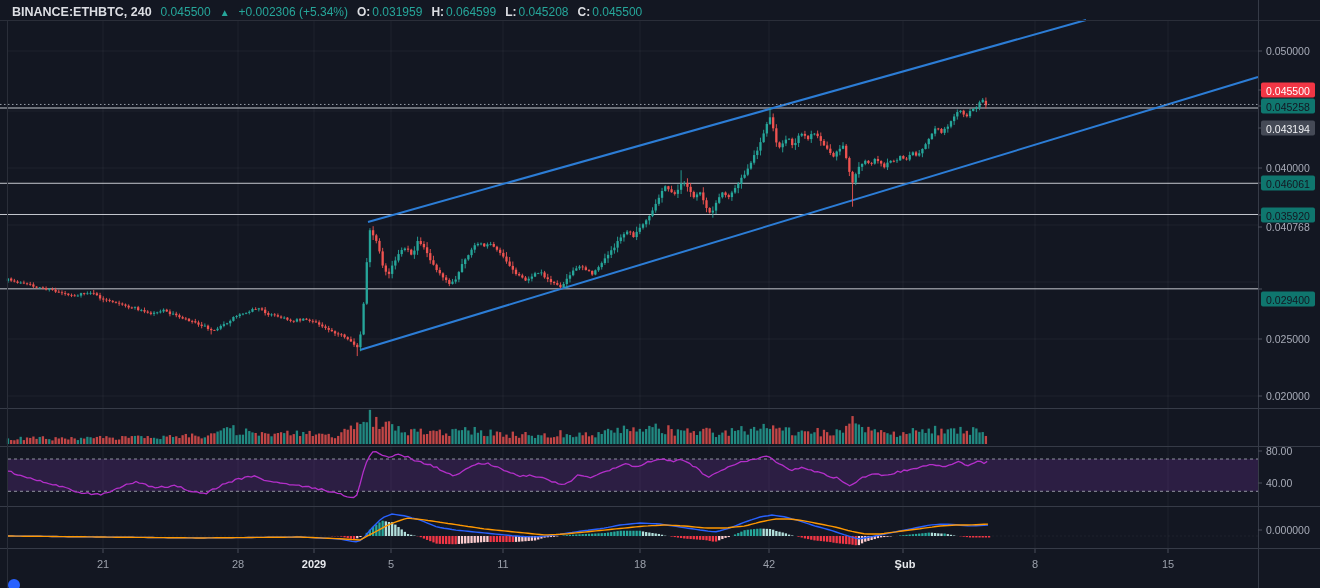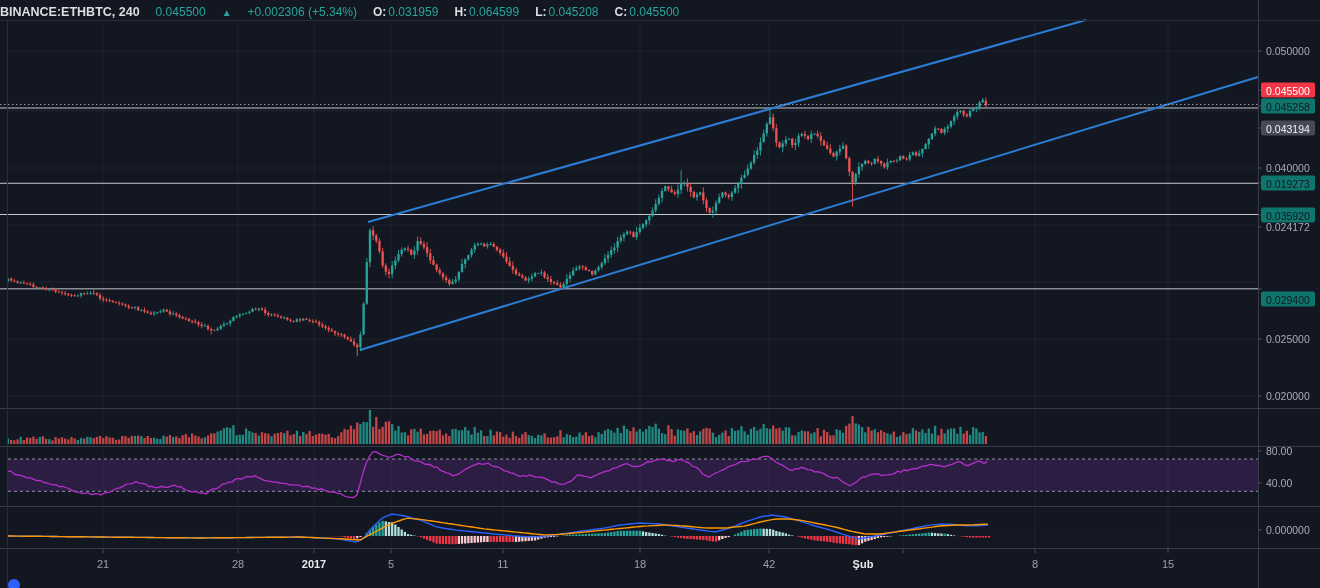--- a/index.html
+++ b/index.html
@@ -1,19 +1,19 @@
 <!DOCTYPE html>
 <html><head>
 <meta charset="utf-8">
 <style>
   html,body{margin:0;padding:0;background:#131722;width:1320px;height:588px;overflow:hidden;
     font-family:"Liberation Sans",sans-serif;}
   .root{position:relative;width:1320px;height:588px;background:#131722;}
   #chart-svg{position:absolute;left:0;top:0;z-index:1;}
-  .header{position:absolute;left:0;top:5px;z-index:5;display:flex;align-items:baseline;gap:16px;
+  .header{position:absolute;left:12px;top:5px;z-index:5;display:flex;align-items:baseline;gap:9px;
     font-size:12px;white-space:nowrap;pointer-events:none;text-align:right;}
   .header .sym{color:#dcdee3;font-weight:bold;font-size:12.5px;}
   .header .val{color:#26a69a;}
   .header .lbl{color:#dcdee3;font-weight:bold;}
   .header .pair{display:flex;gap:2px;}
   .arrow{font-size:10px;}
   #price-axis{position:absolute;left:1258px;top:0;width:62px;height:588px;z-index:4;}
   .pl{position:absolute;left:8px;transform:translateY(-50%);font-size:10.5px;color:#a7abb7;}
   .badge{position:absolute;left:3px;width:54px;transform:translateY(-50%);font-size:10.5px;
     text-align:center;padding:1.5px 0;border-radius:2px;}
@@ -1264,36 +1264,36 @@
         <span class="val">0.045500</span>
       </span>
   </div>
 
   <div id="price-axis">
       <div class="pl" style="top: 51px;">0.050000</div>
       <div class="badge b-red" style="top: 90px;">0.045500</div>
       <div class="badge b-white" style="top: 106px;">0.045258</div>
       <div class="badge b-gray" style="top: 128px;">0.043194</div>
       <div class="pl" style="top: 168px;">0.040000</div>
-      <div class="badge b-white" style="top: 183px;">0.019273</div>
+      <div class="badge b-white" style="top: 183px;">0.046061</div>
       <div class="badge b-white" style="top: 215px;">0.035920</div>
-      <div class="pl" style="top: 227px;">0.024172</div>
+      <div class="pl" style="top: 227px;">0.040768</div>
       <div class="badge b-white" style="top: 299px;">0.029400</div>
       <div class="pl" style="top: 339px;">0.025000</div>
       <div class="pl" style="top: 396px;">0.020000</div>
       <div class="pl" style="top: 451px;">80.00</div>
       <div class="pl" style="top: 483px;">40.00</div>
       <div class="pl" style="top: 530px;">0.000000</div>
     </div>
   <div id="time-axis">
       <div class="tl" style="left: 103px;">21</div>
       <div class="tl" style="left: 238px;">28</div>
-      <div class="tl bold" style="left: 314px;">2017</div>
+      <div class="tl bold" style="left: 314px;">2029</div>
       <div class="tl" style="left: 391px;">5</div>
       <div class="tl" style="left: 503px;">11</div>
       <div class="tl" style="left: 640px;">18</div>
       <div class="tl" style="left: 769px;">42</div>
-      <div class="tl bold" style="left: 863px;">Şub</div>
+      <div class="tl bold" style="left: 905px;">Şub</div>
       <div class="tl" style="left: 1035px;">8</div>
       <div class="tl" style="left: 1168px;">15</div>
     </div>
   <div class="tv-dot"></div>
 </div>
 
 </body></html>

